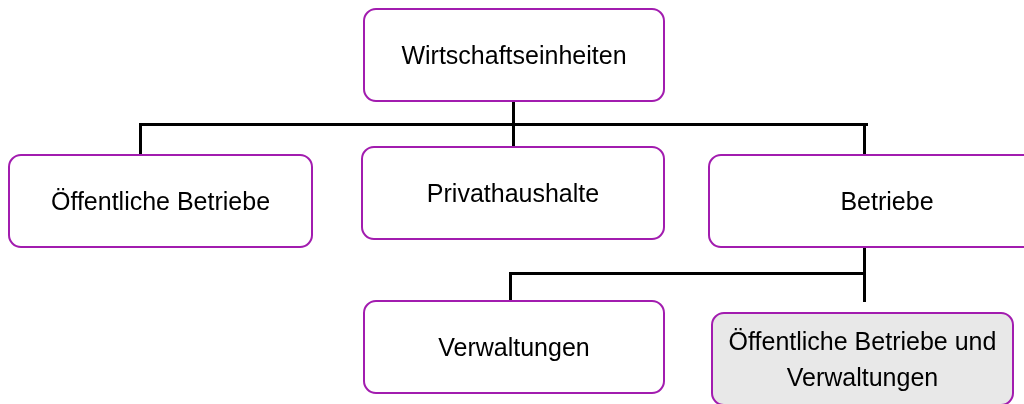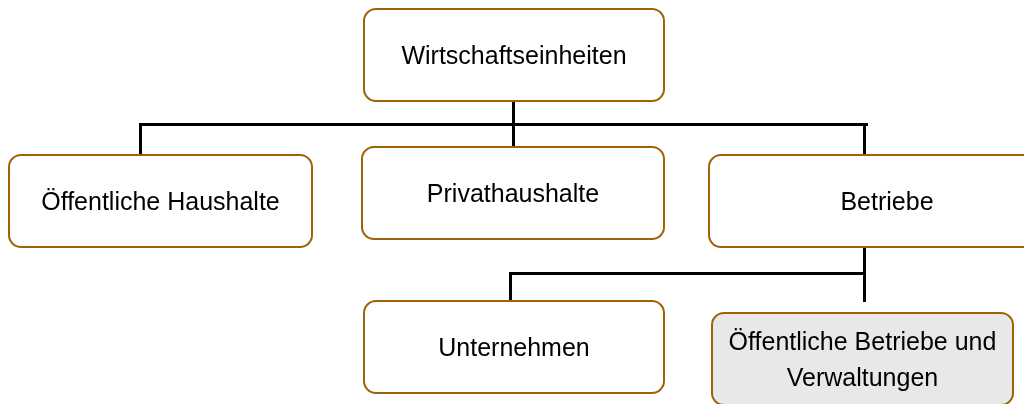--- a/index.html
+++ b/index.html
@@ -11,21 +11,21 @@
   .diagram {
     position: relative;
     width: 1024px;
     height: 404px;
     background: #ffffff;
     overflow: hidden;
   }
   .node {
     position: absolute;
     box-sizing: border-box;
-    border: 2px solid #a16207;
+    border: 2px solid #a21caf;
     border-radius: 13px;
     background: #ffffff;
     color: #000000;
     font-size: 25px;
     line-height: 1.44;
     display: flex;
     align-items: center;
     justify-content: center;
     text-align: center;
     padding: 16px 10px;
@@ -69,32 +69,32 @@
   <div class="line" id="line-stub-right"></div>
   <div class="line" id="line-betriebe-down"></div>
   <div class="line" id="line-h2"></div>
   <div class="line" id="line-stub-untern"></div>
 
   <div class="node" id="node-root">
     <span>Wirtschaftseinheiten</span>
   </div>
 
   <div class="node" id="node-oeff-haus">
-    <span>Öffentliche Haushalte</span>
+    <span>Öffentliche Betriebe</span>
   </div>
 
   <div class="node" id="node-privat">
     <span>Privathaushalte</span>
   </div>
 
   <div class="node" id="node-betriebe">
     <span>Betriebe</span>
   </div>
 
   <div class="node" id="node-unternehmen">
-    <span>Unternehmen</span>
+    <span>Verwaltungen</span>
   </div>
 
   <div class="node highlight" id="node-oeff-betr">
     <span>Öffentliche Betriebe und Verwaltungen</span>
   </div>
 
 </div>
 
 </body></html>

